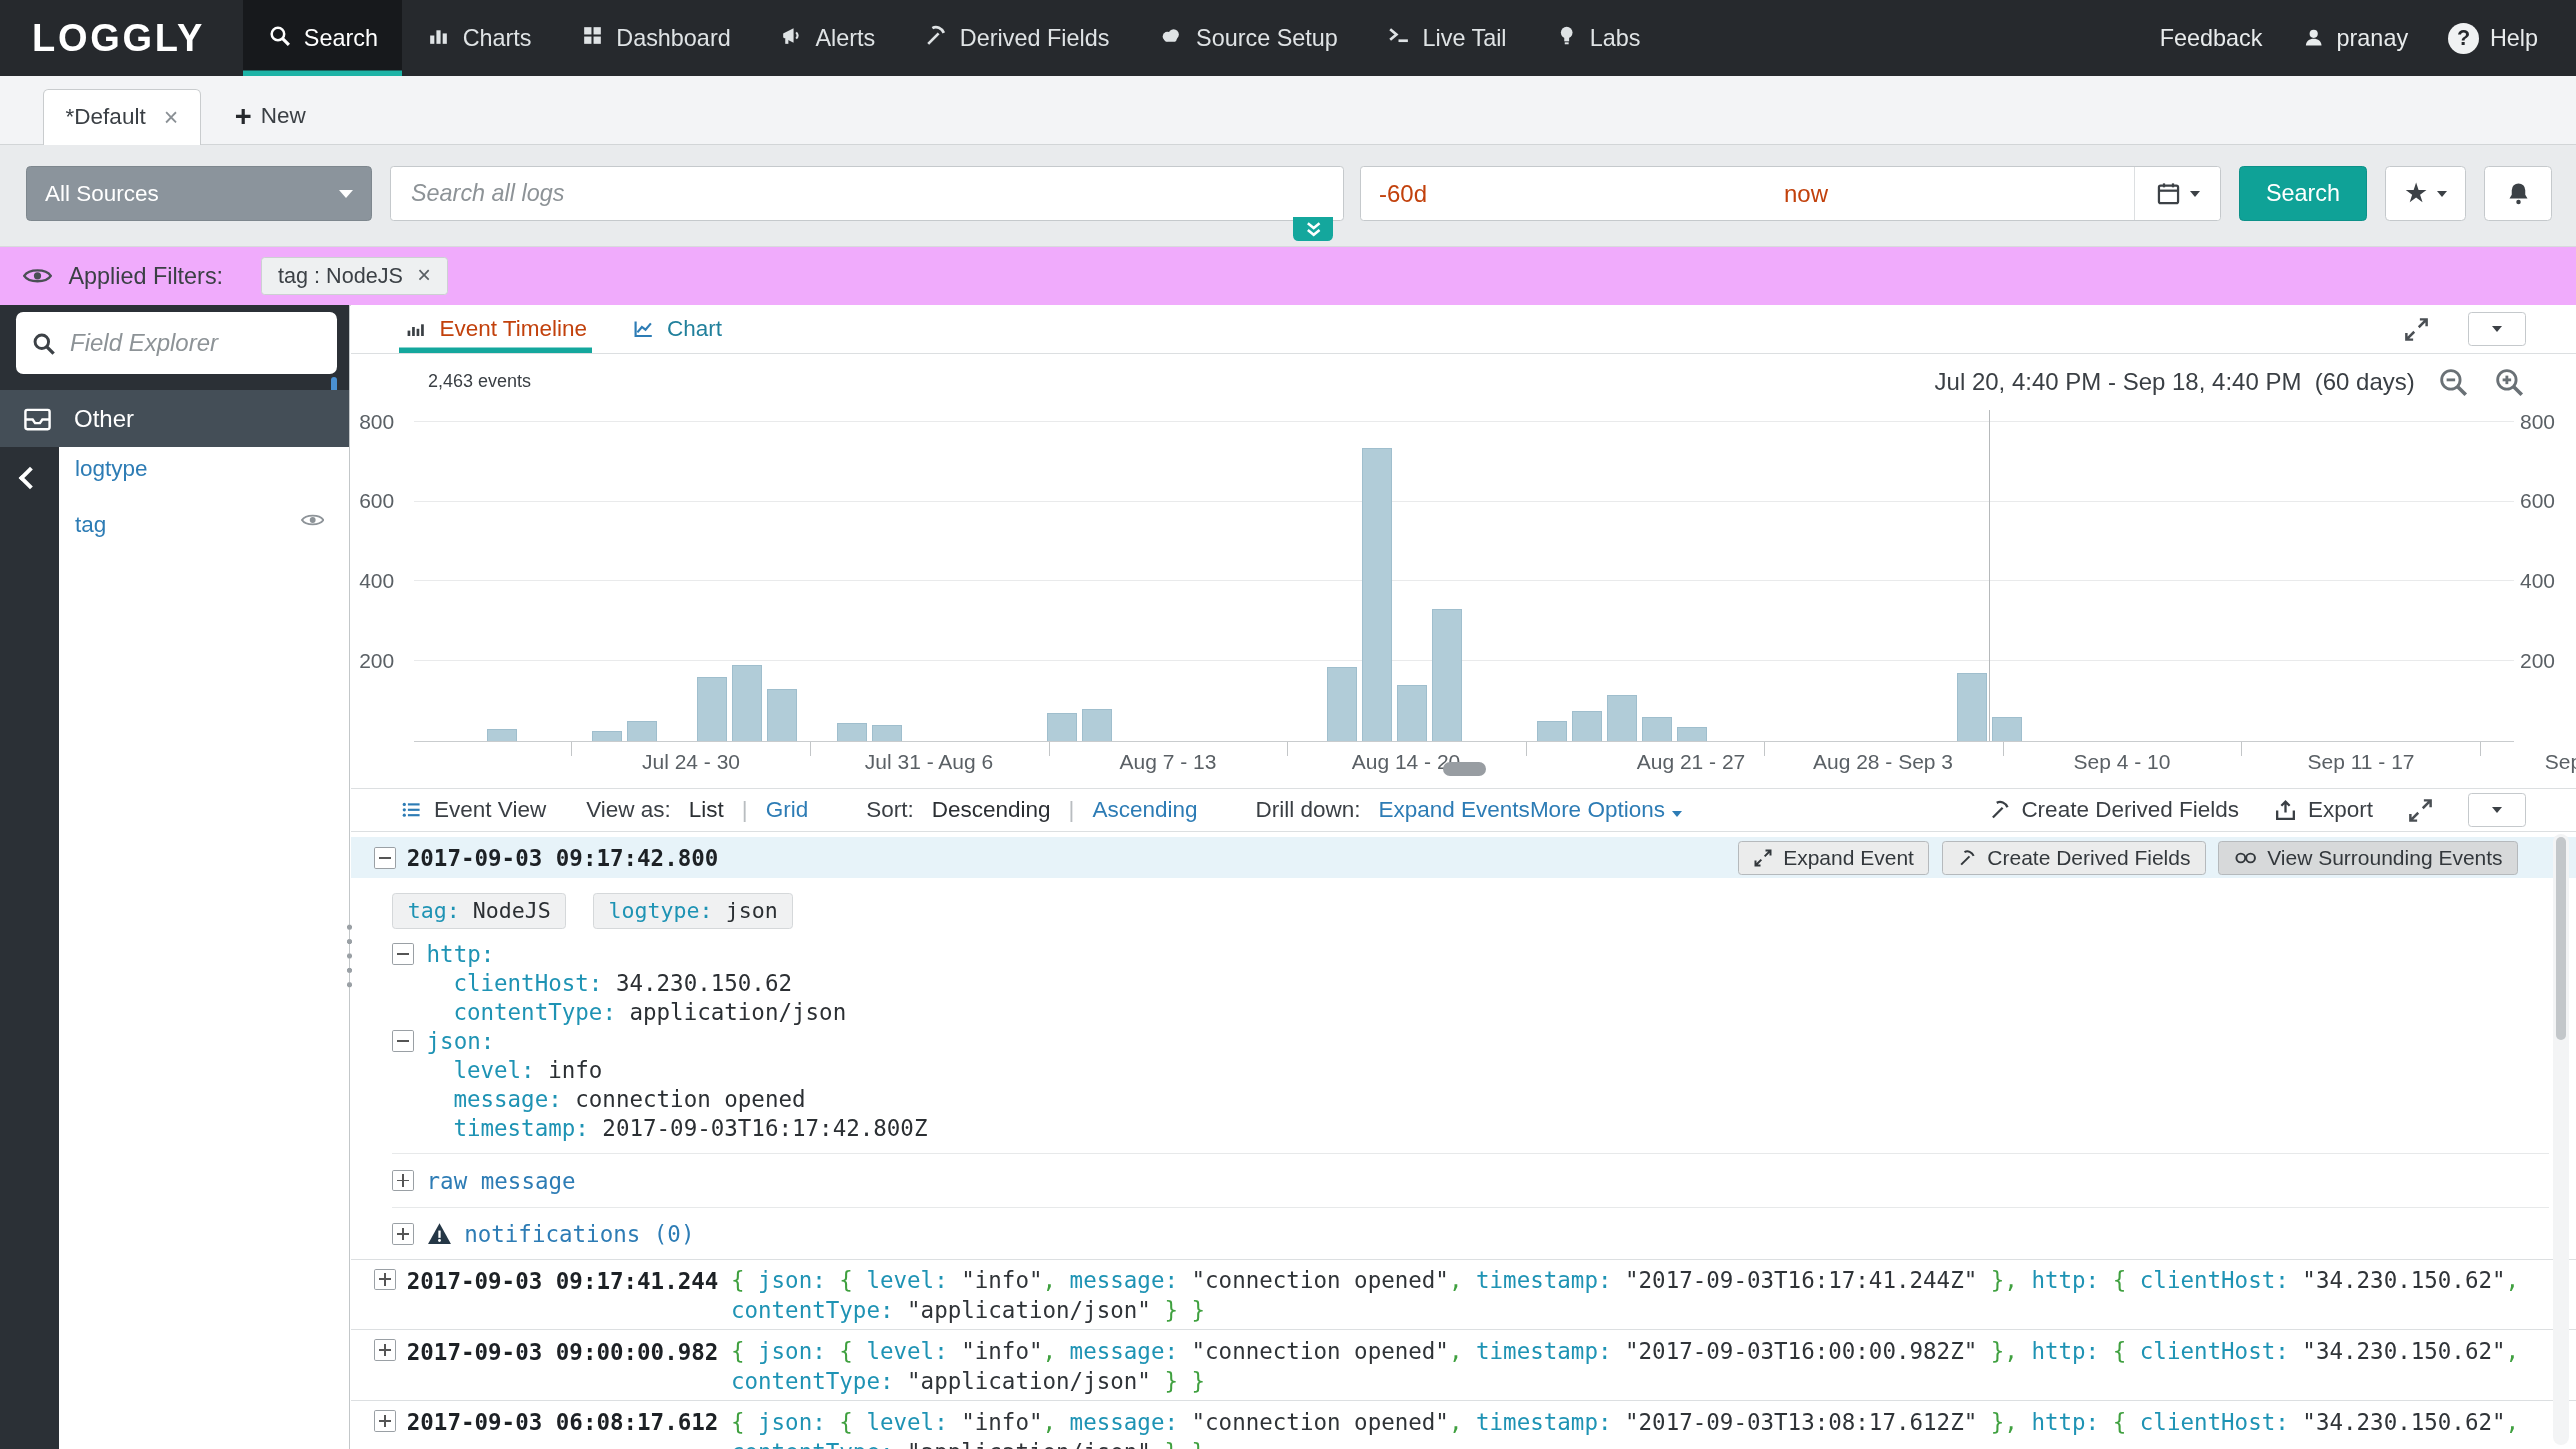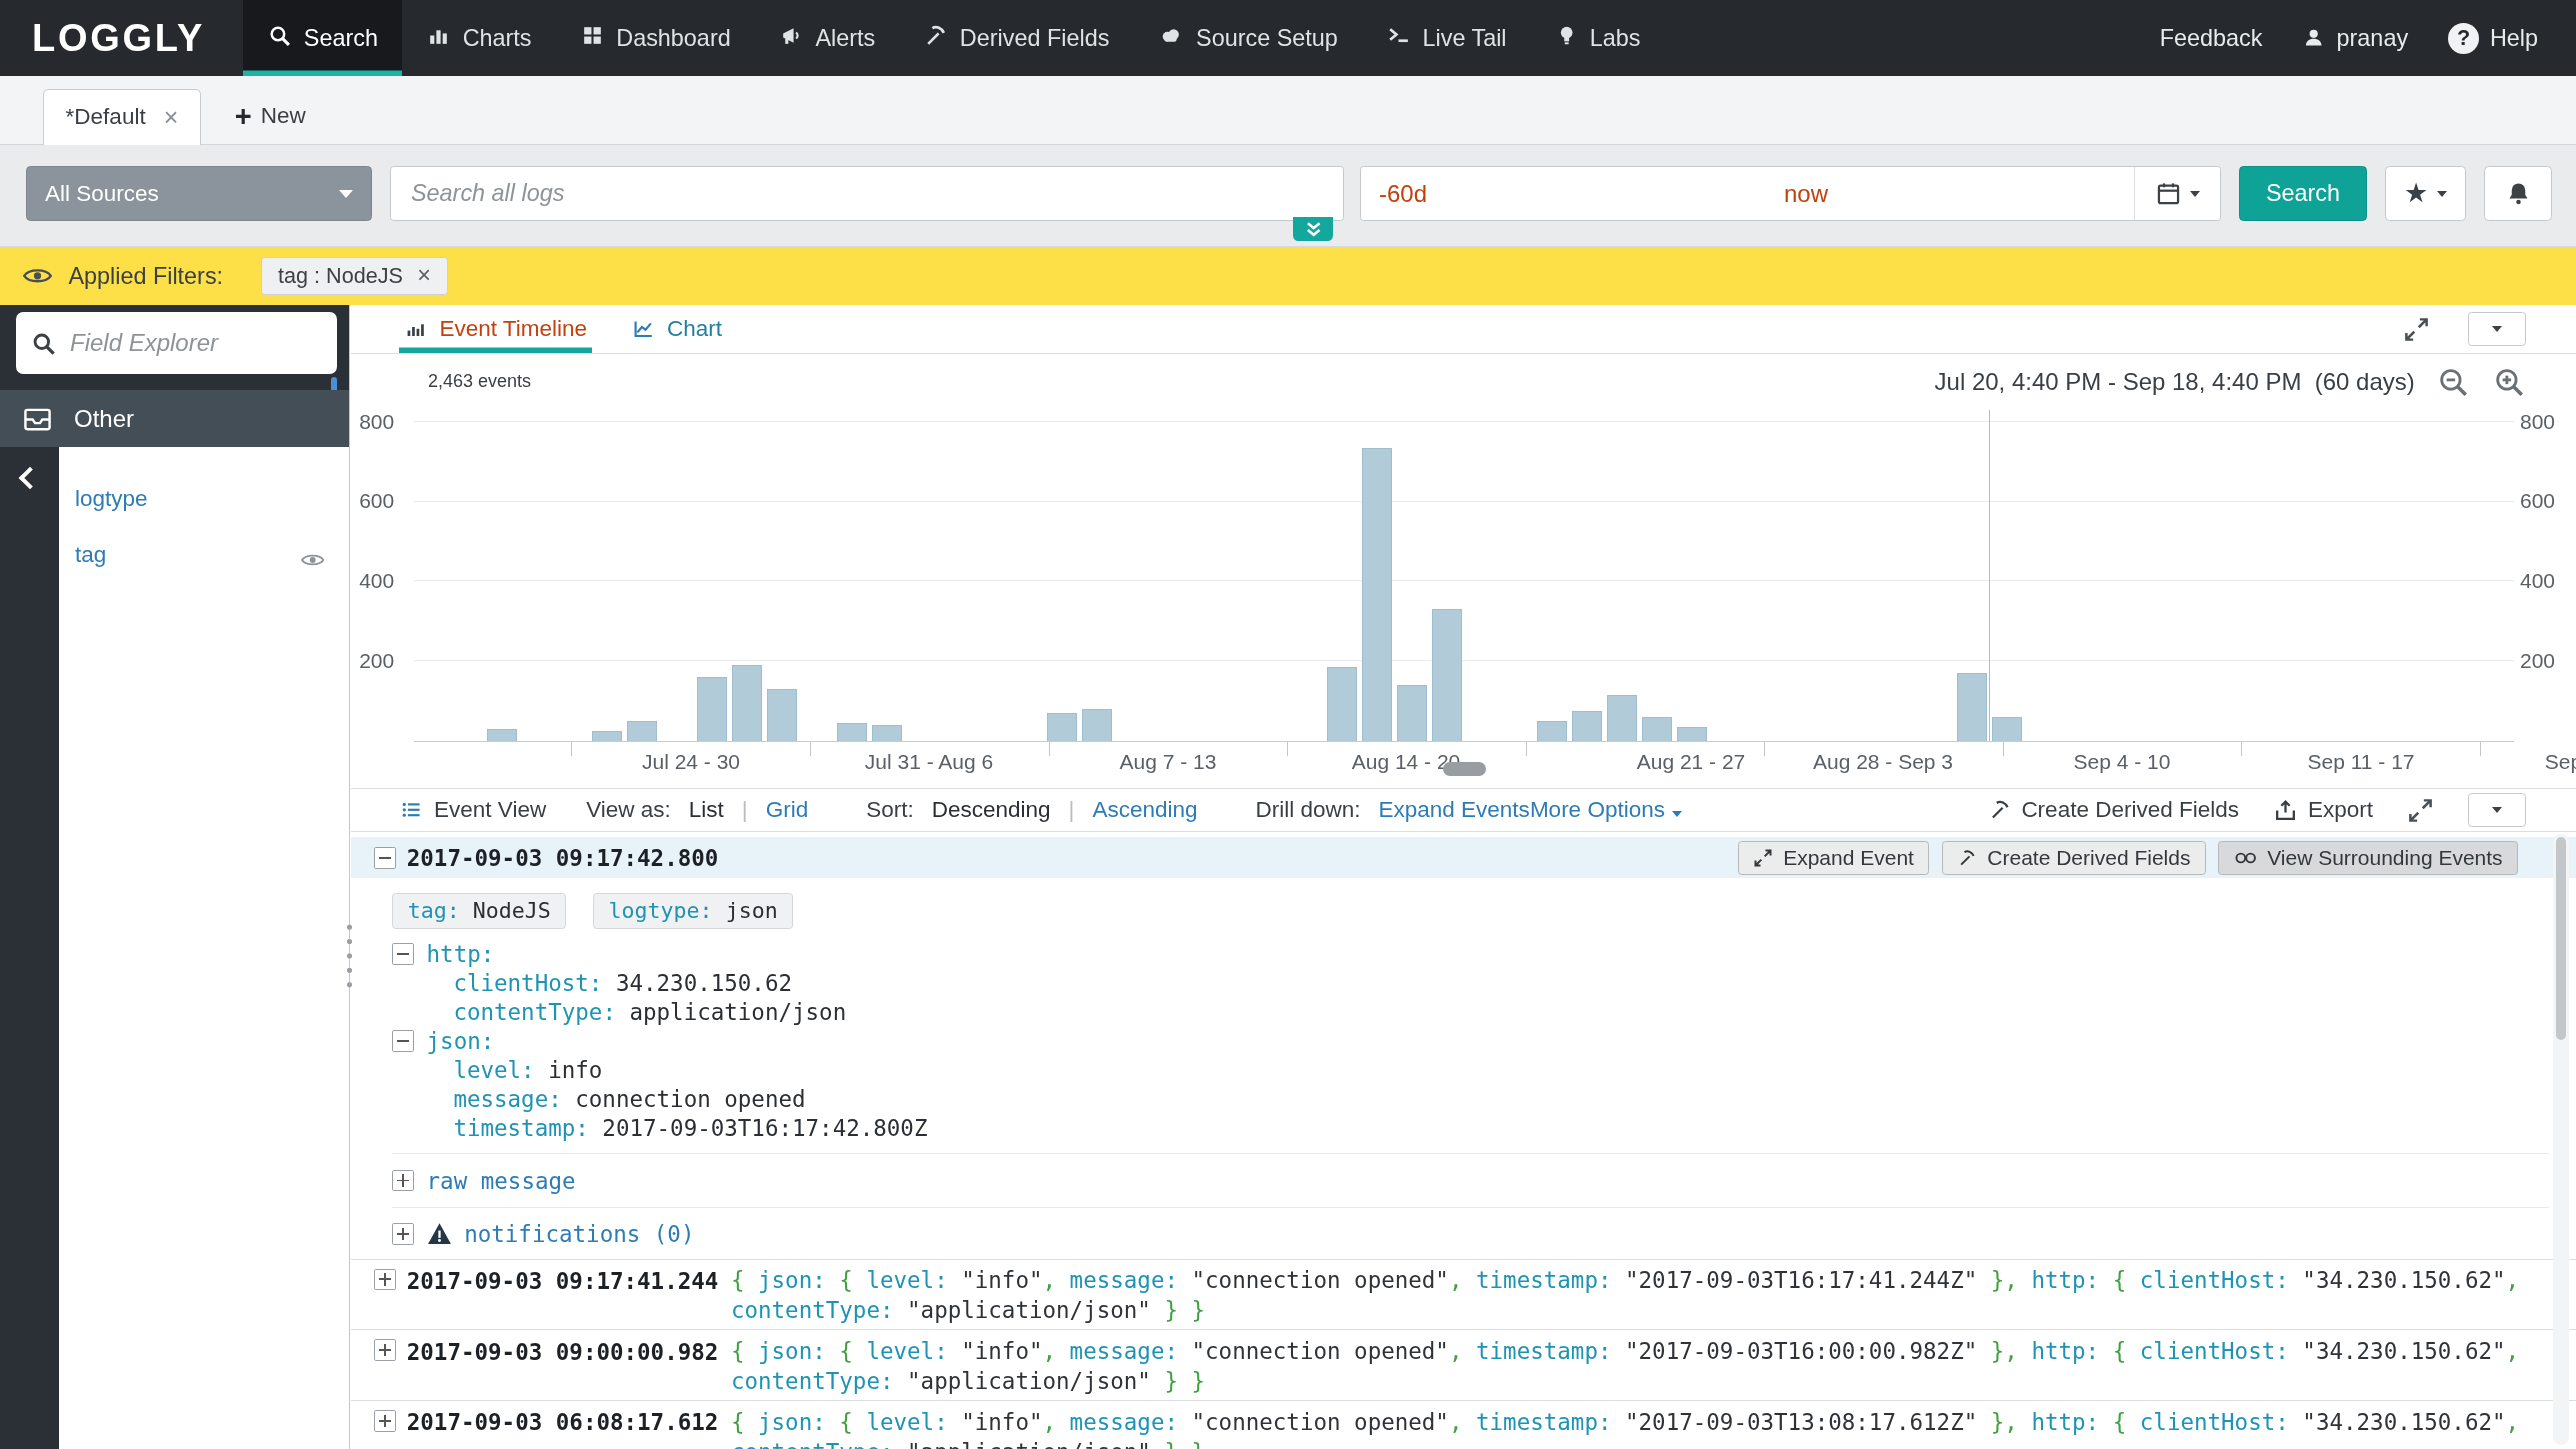--- a/index.html
+++ b/index.html
@@ -40,38 +40,38 @@
 .cal-btn{width:86px;border-left:0.9px solid #dcdfe1;display:flex;align-items:center;justify-content:center;gap:7.2px;color:#3c4146;background:#fff;cursor:pointer;border-radius:0 3.6px 3.6px 0}
 .search-btn{left:2239px;width:128px;background:#0fa297;border:0.9px solid #0d9189;border-radius:4.5px;color:#fff;font-size:23.4px;display:flex;align-items:center;justify-content:center;cursor:pointer}
 .star-btn{left:2385px;width:81px;background:#fff;border:0.9px solid #c5c9cc;border-radius:4.5px;display:flex;align-items:center;justify-content:center;gap:9px;color:#3c4146;cursor:pointer}
 .star-glyph{font-size:27px;line-height:1;color:#3c4146}
 .bell-btn{left:2484px;width:68px;background:#fff;border:0.9px solid #c5c9cc;border-radius:4.5px;display:flex;align-items:center;justify-content:center;color:#3c4146;cursor:pointer}
 
 .caret{width:0;height:0;border-left:7.2px solid transparent;border-right:7.2px solid transparent;border-top:8px solid currentColor;display:inline-block}
 .caret.sm{border-left-width:5.4px;border-right-width:5.4px;border-top-width:6.3px}
 
 
-.filtersrow{position:absolute;top:247px;left:0;right:0;height:59px;background:#fde047;border-bottom:0.9px solid #d7dadc;display:flex;align-items:center;padding-left:23.4px}
+.filtersrow{position:absolute;top:247px;left:0;right:0;height:59px;background:#f0abfc;border-bottom:0.9px solid #d7dadc;display:flex;align-items:center;padding-left:23.4px}
 .filters-label{margin-left:16px;font-size:23.4px;color:#3a3f44}
 .chip{margin-left:38px;display:flex;align-items:center;gap:14.4px;background:#eef0f1;border:0.9px solid #ccd0d2;border-radius:3.6px;padding:5.4px 16px;font-size:21.6px;color:#3c4146;cursor:pointer}
 .chip-close{color:#5a6065;font-size:23.4px;line-height:1;cursor:pointer}
 
 
 .content{position:absolute;top:305px;left:0;right:0;bottom:0}
 .sidebar{position:absolute;top:0;left:0;bottom:0;width:350px;background:#2b3036;border-right:0.9px solid #c3c7c9}
 .fe-box{position:absolute;top:7.2px;left:16px;right:11.7px;height:62px;background:#fff;border-radius:7.2px;display:flex;align-items:center;padding:0 14.4px;gap:12.6px;color:#3c4146}
 .fe-box input{border:none;outline:none;flex:1;font-size:24px;color:#333;background:transparent;min-width:0}
 .fe-box input::placeholder{font-style:italic;color:#8d9397}
 .blue-indicator{position:absolute;top:72px;right:11.7px;width:6.3px;height:36px;background:#4a90d2;border-radius:3.6px}
 .other-row{position:absolute;top:85px;left:0;right:0;height:58px;background:#444e57;color:#fff;display:flex;align-items:center;gap:21.6px;padding-left:23.4px;font-size:24px;cursor:pointer}
 .sidebar-body{position:absolute;top:142px;left:0;right:0;bottom:0;background:#fff}
 .left-rail{position:absolute;top:0;left:0;bottom:0;width:59px;background:#2b3036;display:flex;justify-content:center;padding-top:23.4px;cursor:pointer}
 .chev-left{width:16px;height:16px;border-left:4.5px solid #fff;border-bottom:4.5px solid #fff;transform:rotate(45deg)}
 .field-list{position:absolute;left:59px;right:0;top:0;bottom:0;padding-top:9px}
-.field-row{display:flex;align-items:flex-end;height:56px;padding:0 25px 0 16px}
+.field-row{display:flex;align-items:flex-start;height:56px;padding:0 25px 0 16px}
 .field-link{color:#2d7cb5;font-size:22.5px;text-decoration:none;cursor:pointer}
 .field-row .eye{margin-left:auto;color:#8d9398;display:flex;cursor:pointer}
 .resize-handle{position:absolute;right:-4.5px;top:615px;width:9px;height:70px;background-image:radial-gradient(circle,#9aa0a5 2.3px,transparent 2.9px);background-size:9px 14.4px;background-repeat:repeat-y;z-index:5;cursor:col-resize}
 
 
 .main{position:absolute;left:351px;right:0;top:0;bottom:0;background:#fff}
 .tl-header{position:absolute;top:0;left:0;right:0;height:49px;border-bottom:0.9px solid #dcdfe1;display:flex;align-items:stretch;padding-left:48px}
 .tl-tab{display:flex;align-items:center;gap:11.7px;padding:0 5.4px;margin-right:34px;font-size:22.5px;color:#21809c;cursor:pointer}
 .tl-tab.active{box-shadow:inset 0 -5.4px 0 #14a79d;color:#c2410c}
 .tl-header-right{margin-left:auto;display:flex;align-items:center;gap:38px;padding-right:50px;color:#4a4f54}

